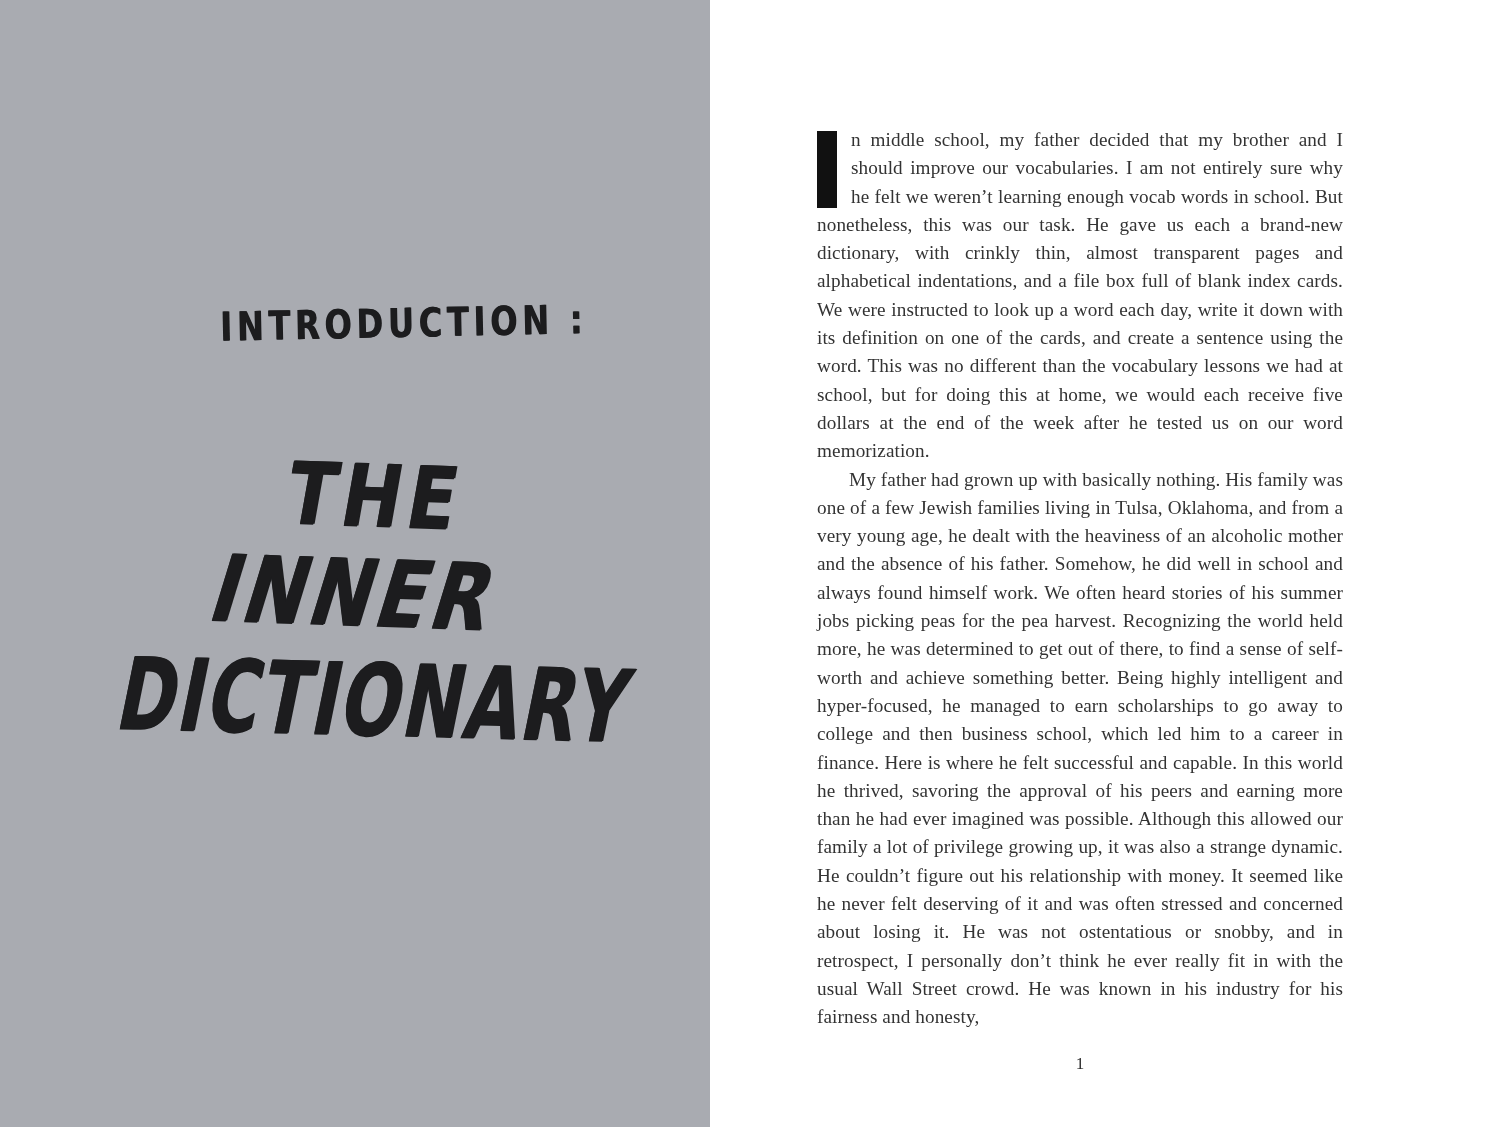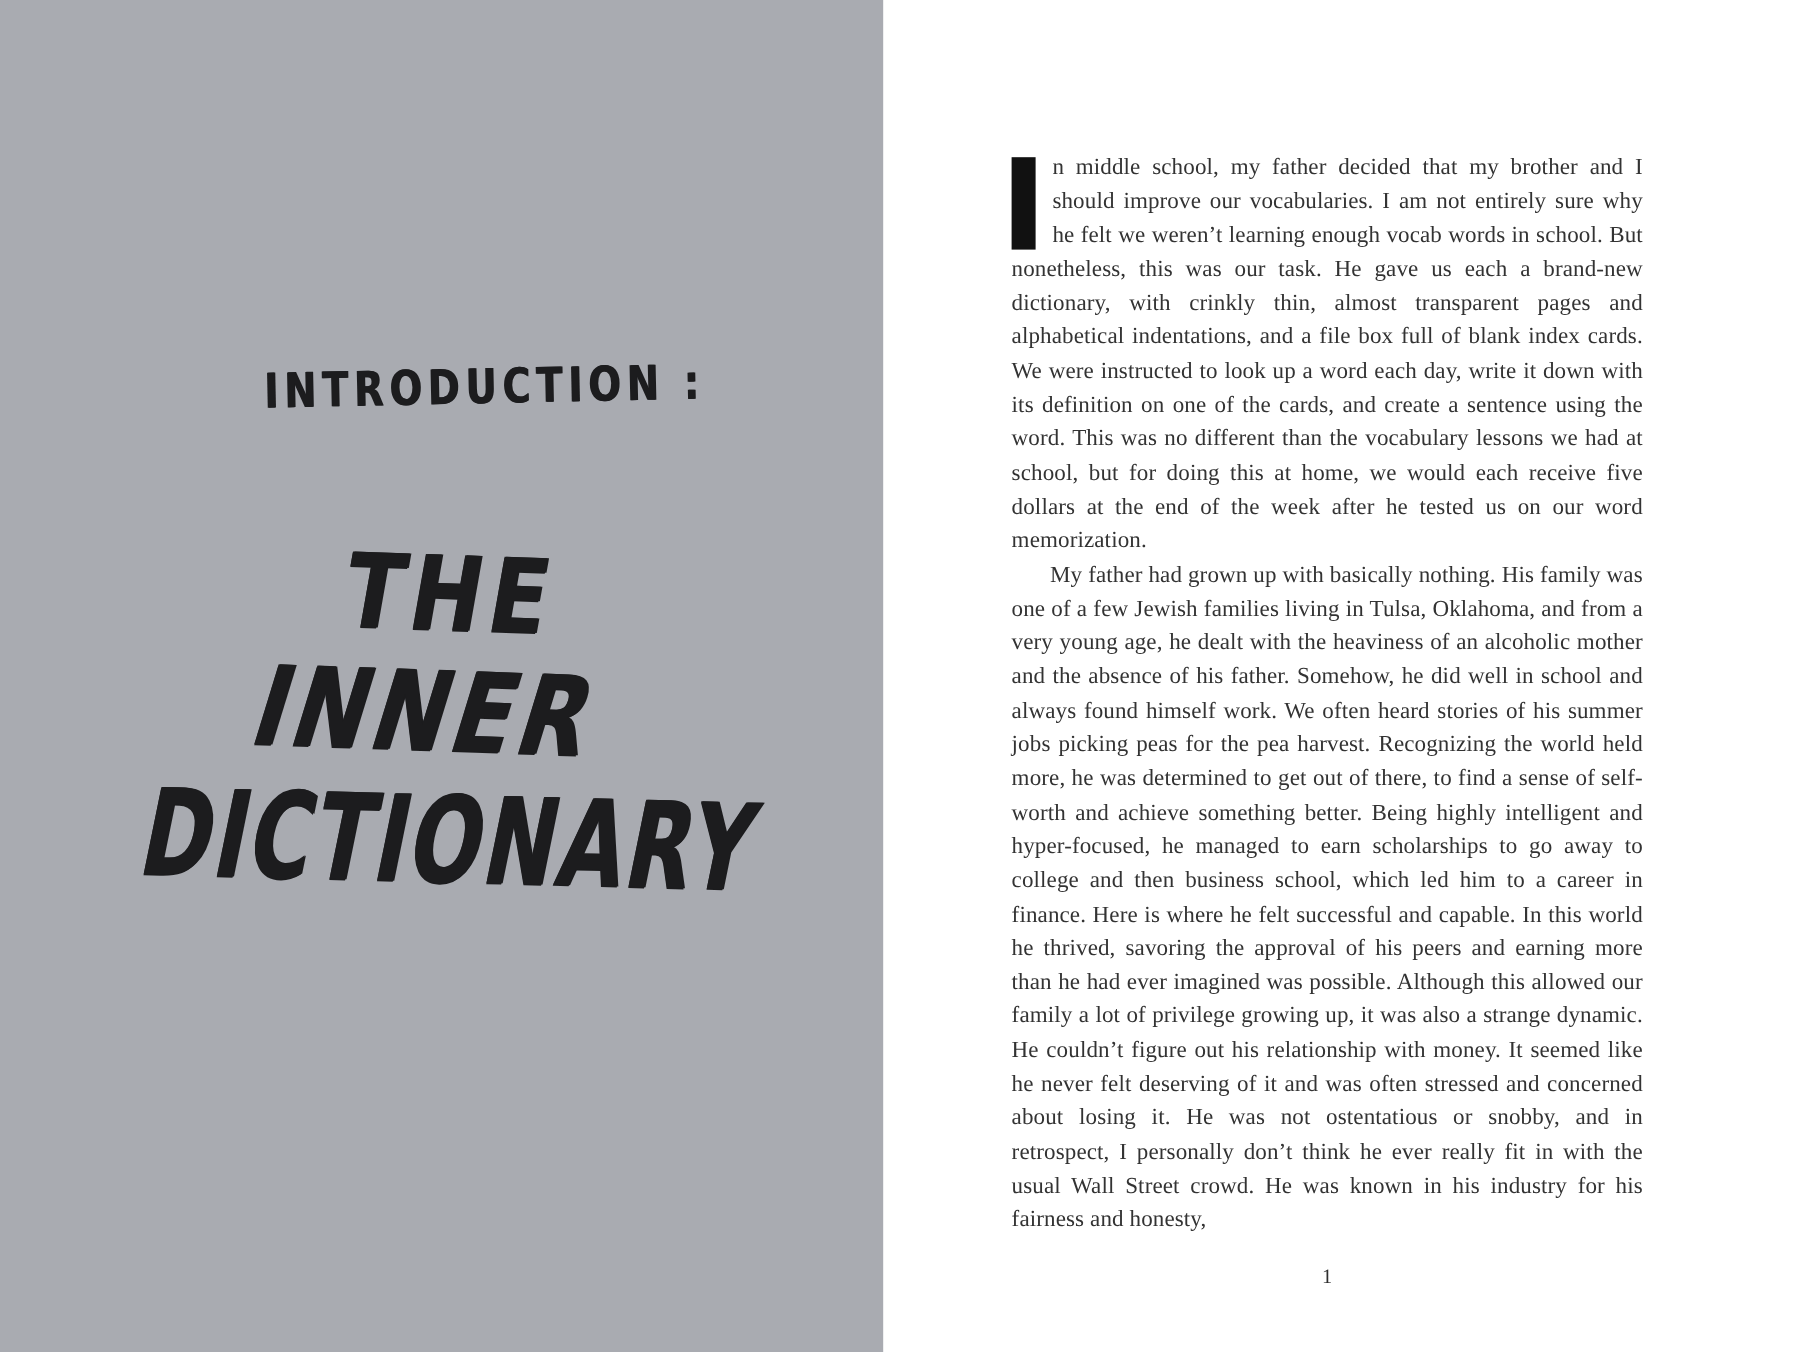--- a/index.html
+++ b/index.html
@@ -51,21 +51,21 @@
     top:540px;font-size:92px;letter-spacing:6px;
     transform:translateX(-20px) rotate(2deg) skewX(-15deg) scaleX(.8);
   }
   .title-line-3{
     top:642px;font-size:100px;letter-spacing:4px;
     transform:rotate(1.5deg) skewX(-10deg) scaleX(.7);
   }
 
   
   .page-right{
-    position:absolute;left:736px;top:0;width:745px;height:1127px;
+    position:absolute;left:710px;top:0;width:745px;height:1127px;
     background:var(--page-background);
   }
   .body-text{
     position:absolute;left:107px;top:126px;width:526px;
     font-size:19.2px;
     line-height:28.3px;
     color:var(--body-text);
     text-align:justify;
     letter-spacing:.1px;
     hyphens:auto;-webkit-hyphens:auto;

